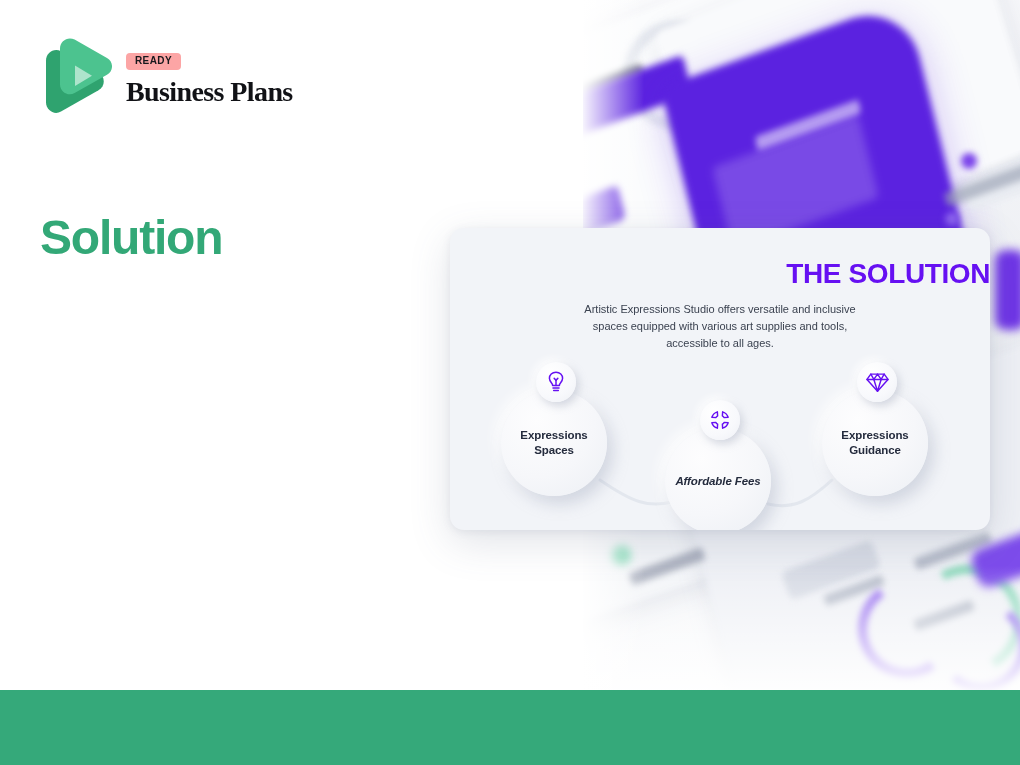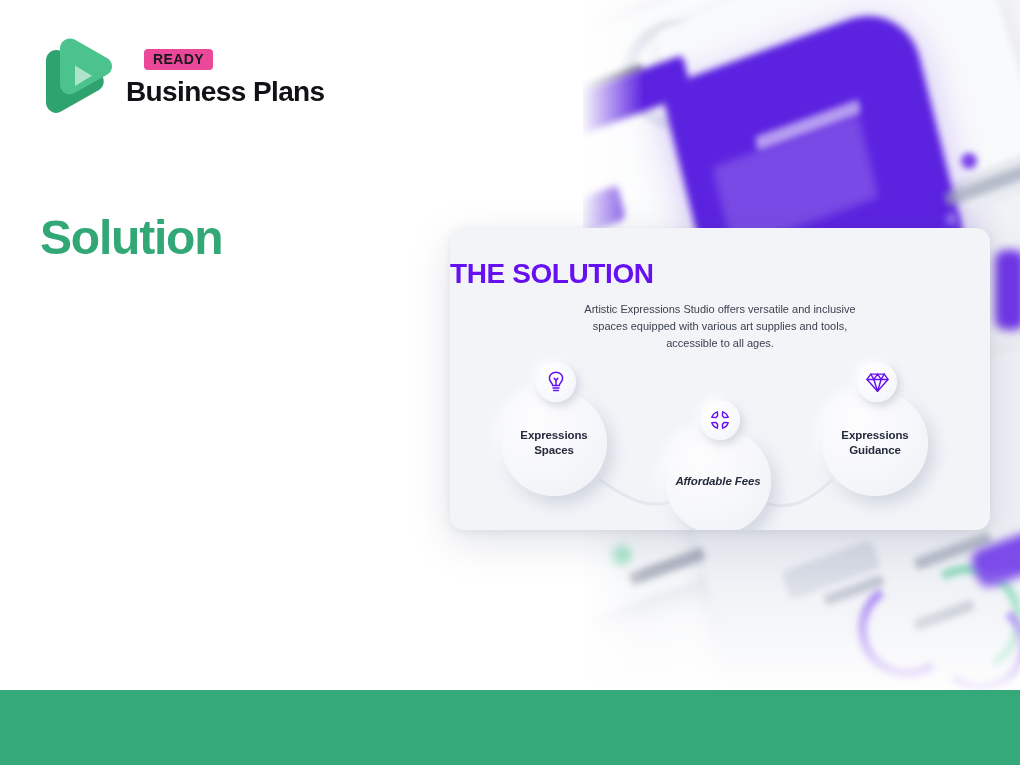--- a/index.html
+++ b/index.html
@@ -226,37 +226,37 @@
   }
   .brand-mark {
     width: 72px;
     height: 78px;
     flex: 0 0 auto;
   }
   .brand-text { padding-top: 2px; }
 
   .brand-badge {
     display: inline-block;
-    background: #ec4899;
+    background: #fca5a5;
     color: #17181c;
-    font-size: 14px;
+    font-size: 10px;
     font-weight: 700;
     letter-spacing: 0.4px;
     padding: 3px 9px 4px;
     border-radius: 4px;
     line-height: 1;
-    margin-left: 18px;
   }
   .brand-name {
     margin-top: 7px;
     font-size: 28px;
     font-weight: 700;
     letter-spacing: -0.6px;
     color: #111216;
     line-height: 1.05;
+    font-family: Liberation Serif, serif;
   }
 
   
   .headline {
     position: absolute;
     left: 40px;
     top: 214px;
     font-size: 48px;
     font-weight: 700;
     letter-spacing: -1.2px;
@@ -283,21 +283,21 @@
     top: 228px;
     width: 540px;
     height: 302px;
     background: #f2f4f8;
     border-radius: 14px;
     box-shadow: 0 12px 40px rgba(90,100,130,0.18), 0 2px 8px rgba(90,100,130,0.10);
     overflow: hidden;
   }
   .card-title {
     margin-top: 32px;
-    text-align: left;
+    text-align: right;
     color: #6610f2;
     font-size: 28px;
     font-weight: 700;
     letter-spacing: -0.4px;
     line-height: 1;
   }
   .card-sub {
     margin: 13px auto 16px;
     width: 300px;
     text-align: center;

